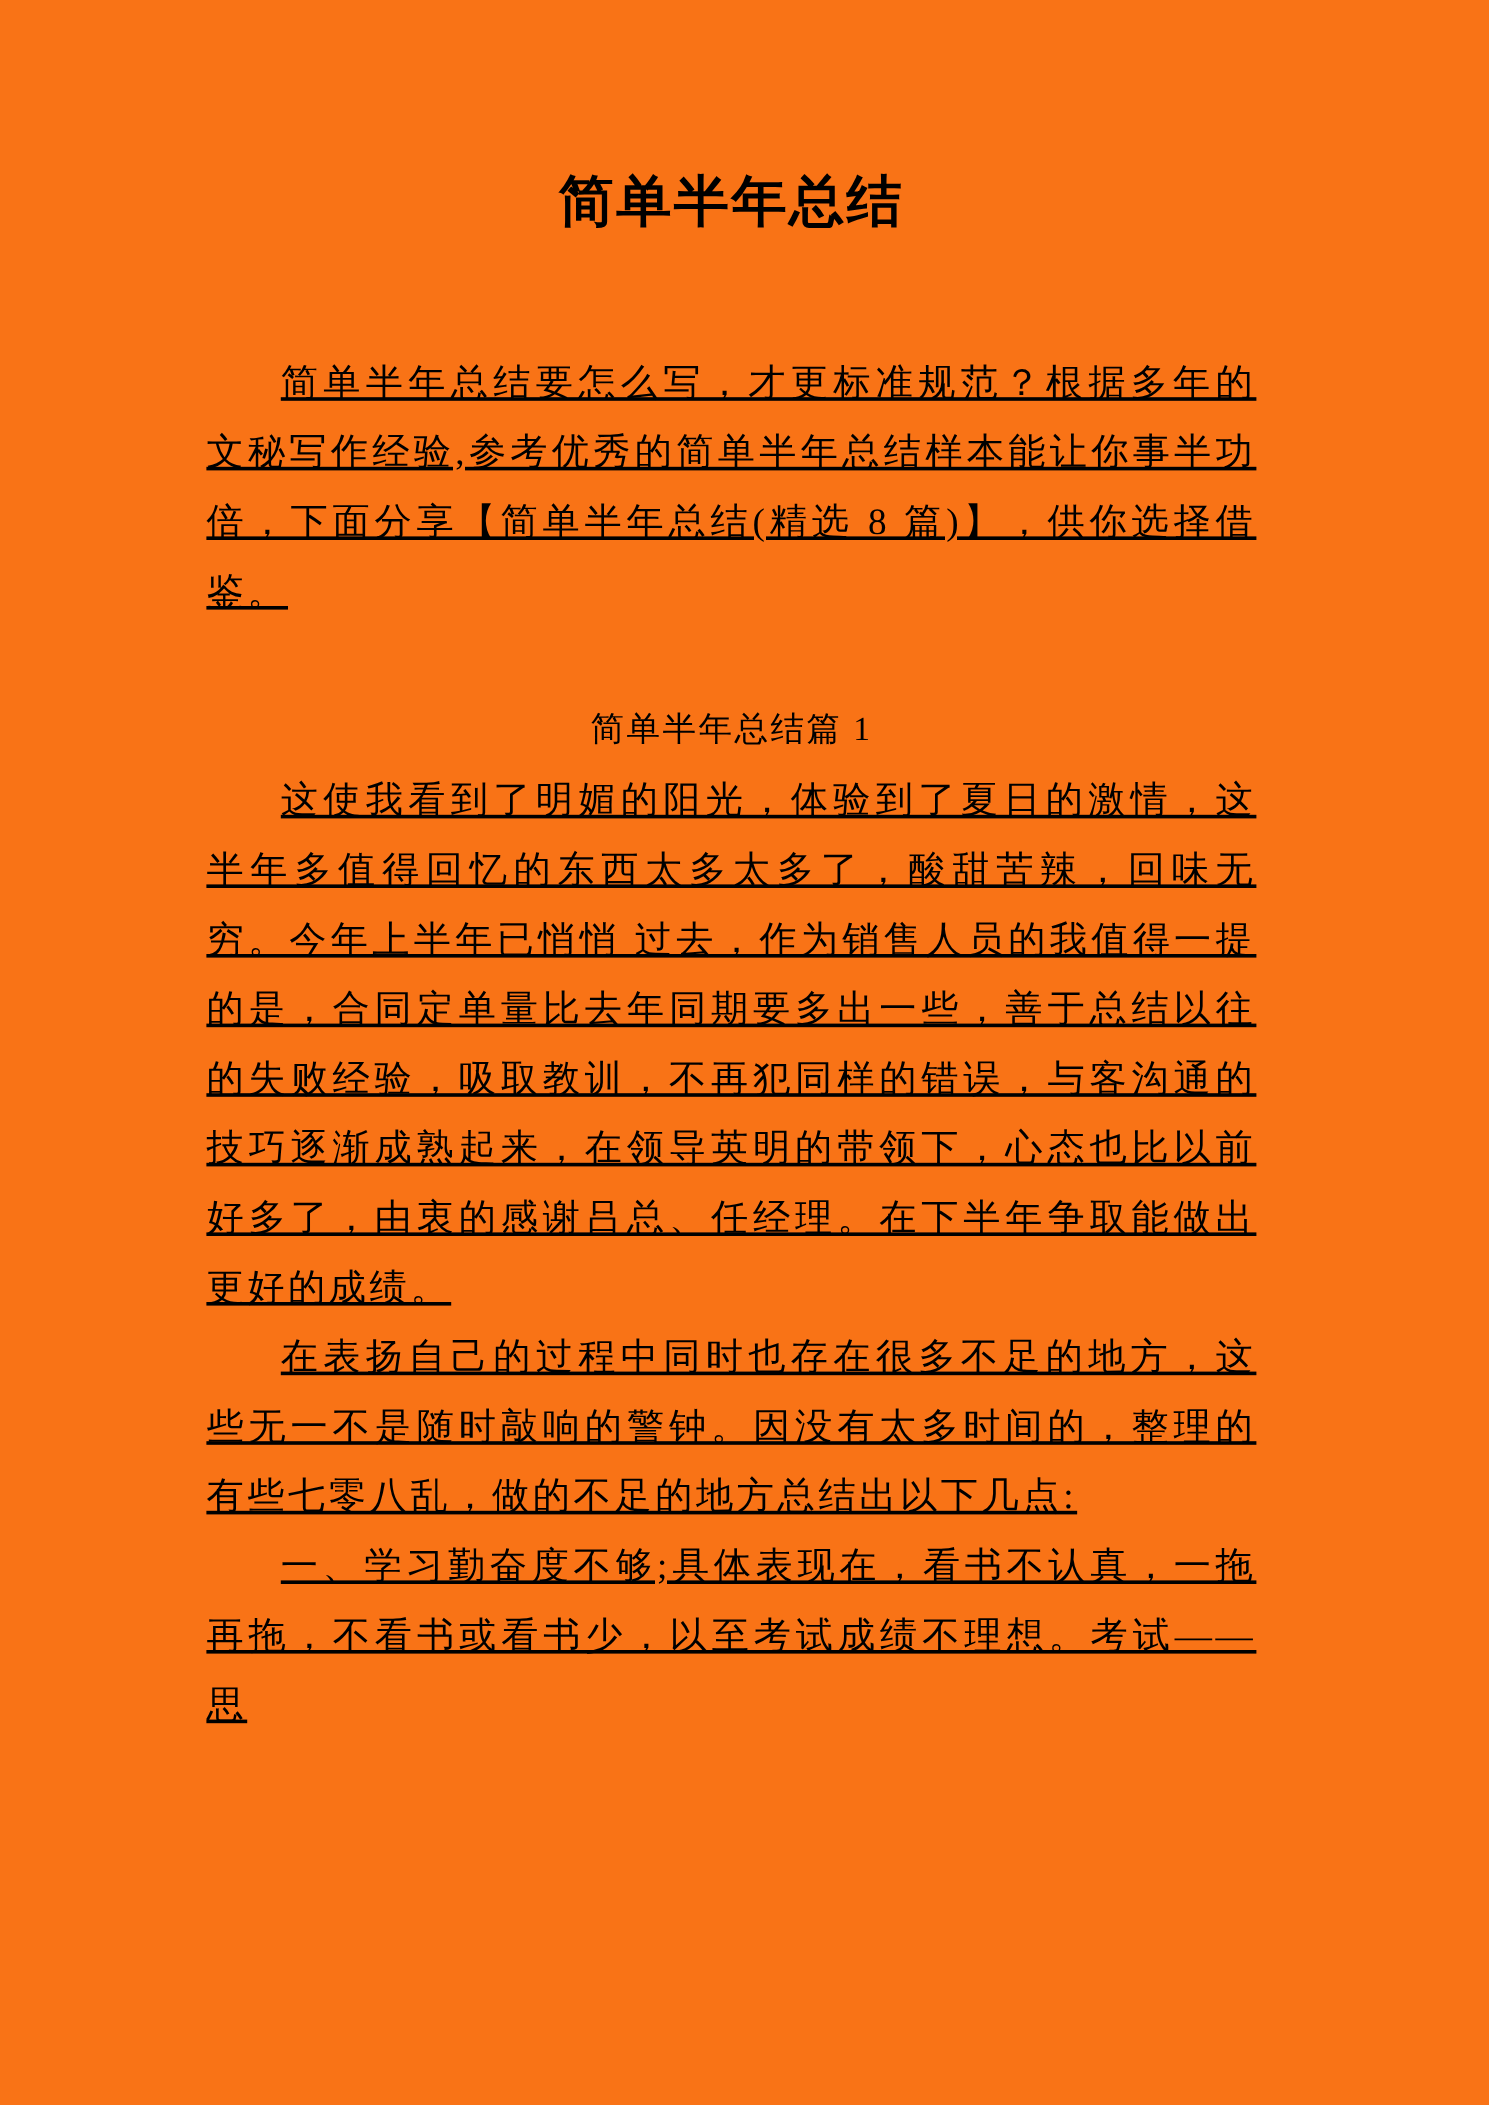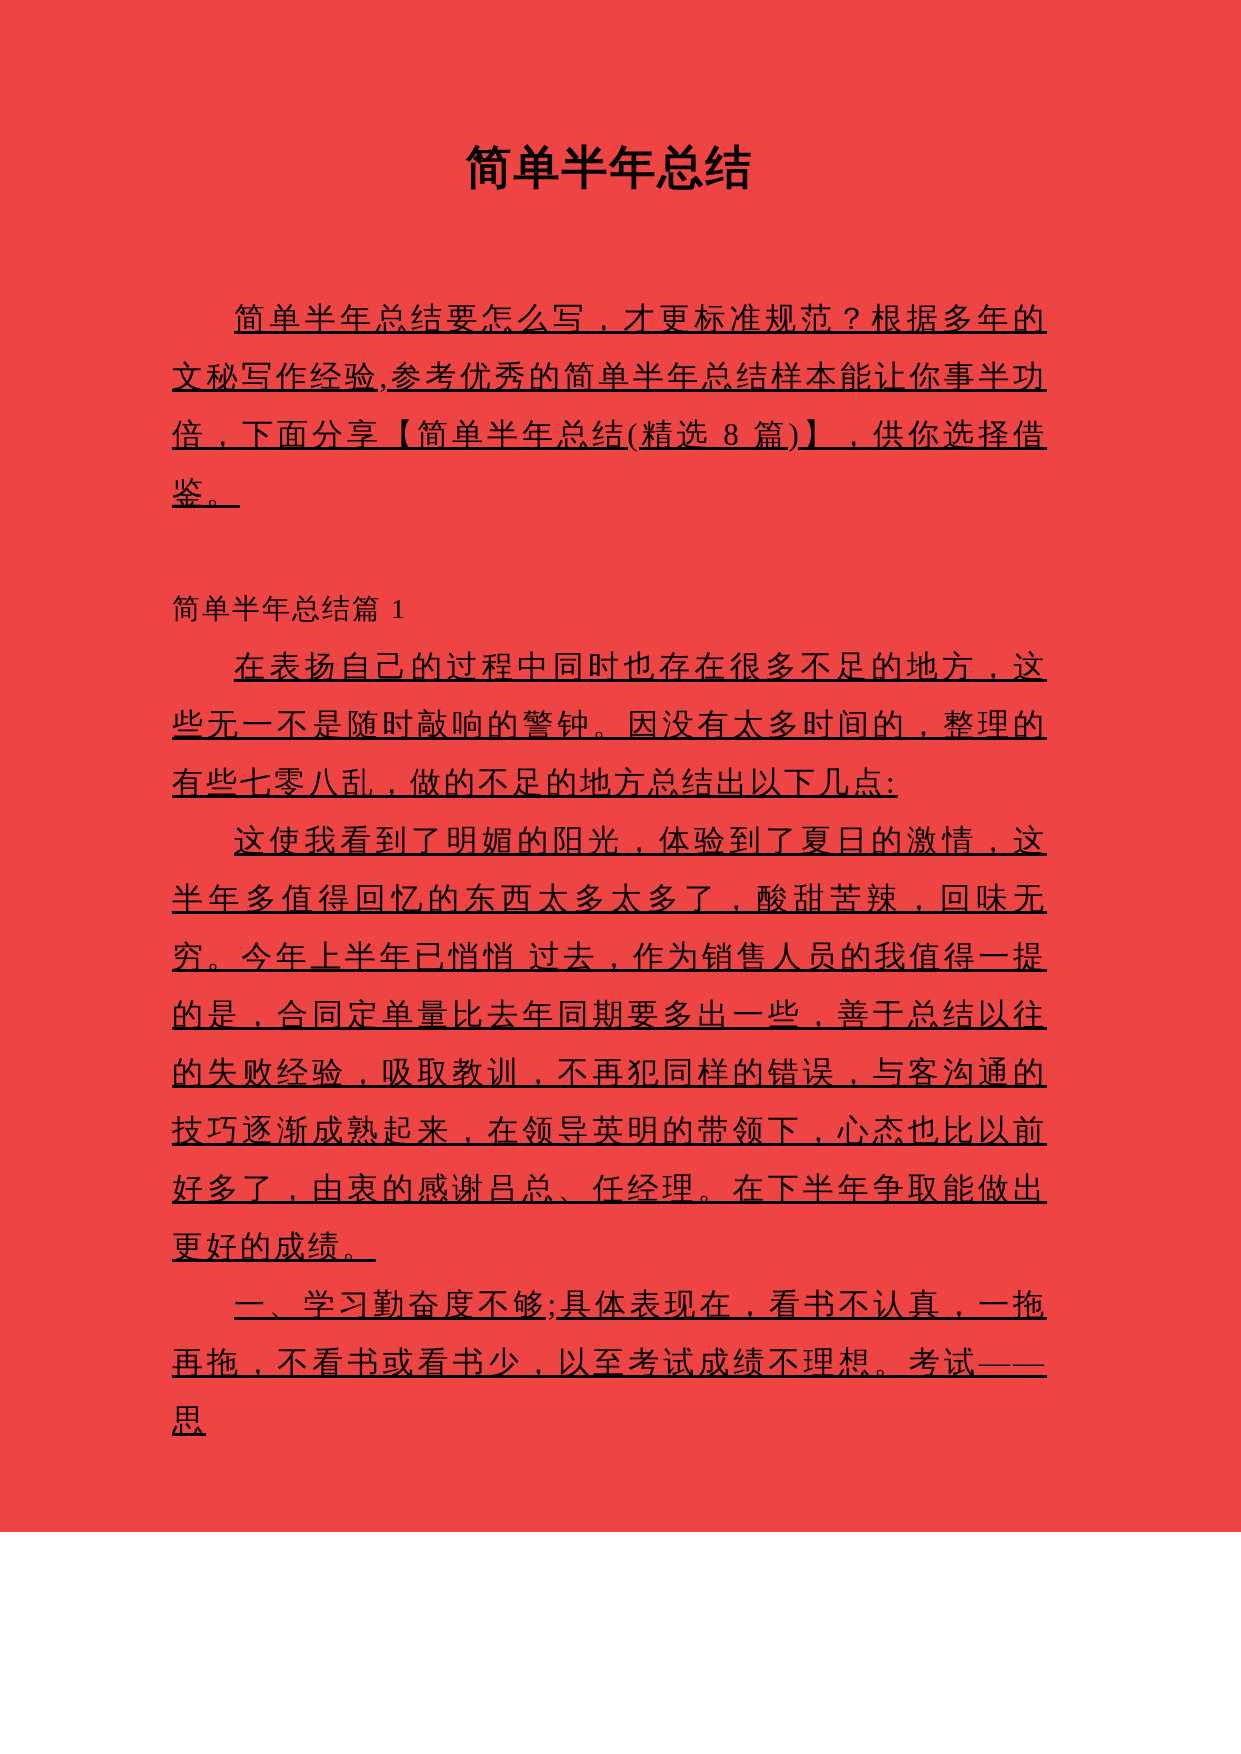--- a/index.html
+++ b/index.html
@@ -3,22 +3,22 @@
 <meta charset="utf-8">
 <style>
   html, body {
     margin: 0;
     padding: 0;
     background: #ffffff;
   }
   .page {
     position: relative;
     width: 1241px;
-    height: 1532px;
-    background: #ef4444;
+    height: 1754px;
+    background: #f97316;
     overflow: hidden;
     font-family: "Liberation Serif", "DejaVu Serif", serif;
     color: #000000;
   }
   .content {
     position: absolute;
     top: 140px;
     left: 172px;
     width: 875px;
   }
@@ -44,34 +44,34 @@
   .intro {
     margin-bottom: 58px;
   }
   .section-heading {
     font-size: 28px;
     line-height: 58px;
     letter-spacing: 2px;
     text-indent: 0;
     margin: 0;
     font-weight: normal;
-    text-align: left;
+    text-align: center;
   }
 </style>
 </head>
 <body>
 
 <div class="page">
   <div class="content">
     <h1 class="title">简单半年总结</h1>
 
     <p class="body-text intro">简单半年总结要怎么写，才更标准规范？根据多年的文秘写作经验,参考优秀的简单半年总结样本能让你事半功倍，下面分享【简单半年总结(精选 8 篇)】，供你选择借鉴。</p>
 
     <p class="section-heading">简单半年总结篇 1</p>
 
 
+    <p class="body-text">这使我看到了明媚的阳光，体验到了夏日的激情，这半年多值得回忆的东西太多太多了，酸甜苦辣，回味无穷。今年上半年已悄悄 过去，作为销售人员的我值得一提的是，合同定单量比去年同期要多出一些，善于总结以往的失败经验，吸取教训，不再犯同样的错误，与客沟通的技巧逐渐成熟起来，在领导英明的带领下，心态也比以前好多了，由衷的感谢吕总、任经理。在下半年争取能做出更好的成绩。</p>
+
     <p class="body-text">在表扬自己的过程中同时也存在很多不足的地方，这些无一不是随时敲响的警钟。因没有太多时间的，整理的有些七零八乱，做的不足的地方总结出以下几点:</p>
-
-    <p class="body-text">这使我看到了明媚的阳光，体验到了夏日的激情，这半年多值得回忆的东西太多太多了，酸甜苦辣，回味无穷。今年上半年已悄悄 过去，作为销售人员的我值得一提的是，合同定单量比去年同期要多出一些，善于总结以往的失败经验，吸取教训，不再犯同样的错误，与客沟通的技巧逐渐成熟起来，在领导英明的带领下，心态也比以前好多了，由衷的感谢吕总、任经理。在下半年争取能做出更好的成绩。</p>
 
     <p class="body-text">一、学习勤奋度不够;具体表现在，看书不认真，一拖再拖，不看书或看书少，以至考试成绩不理想。考试——思</p>
   </div>
 </div>
 
 </body></html>

